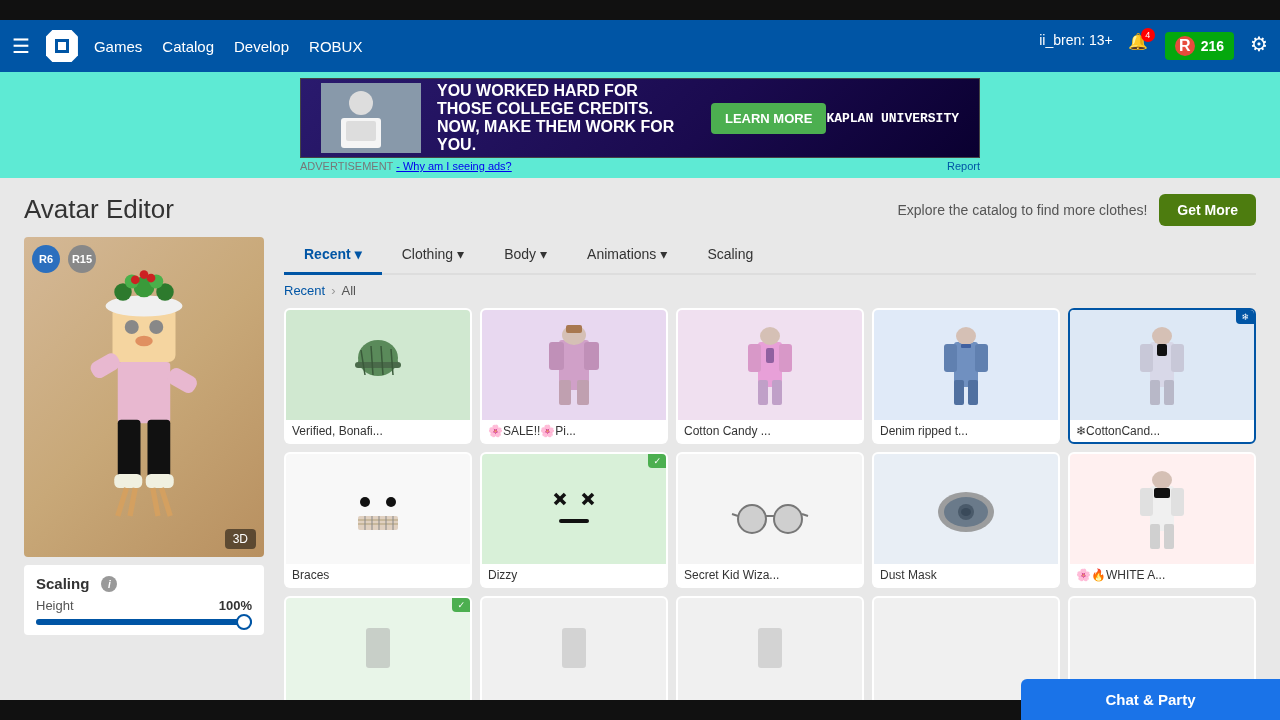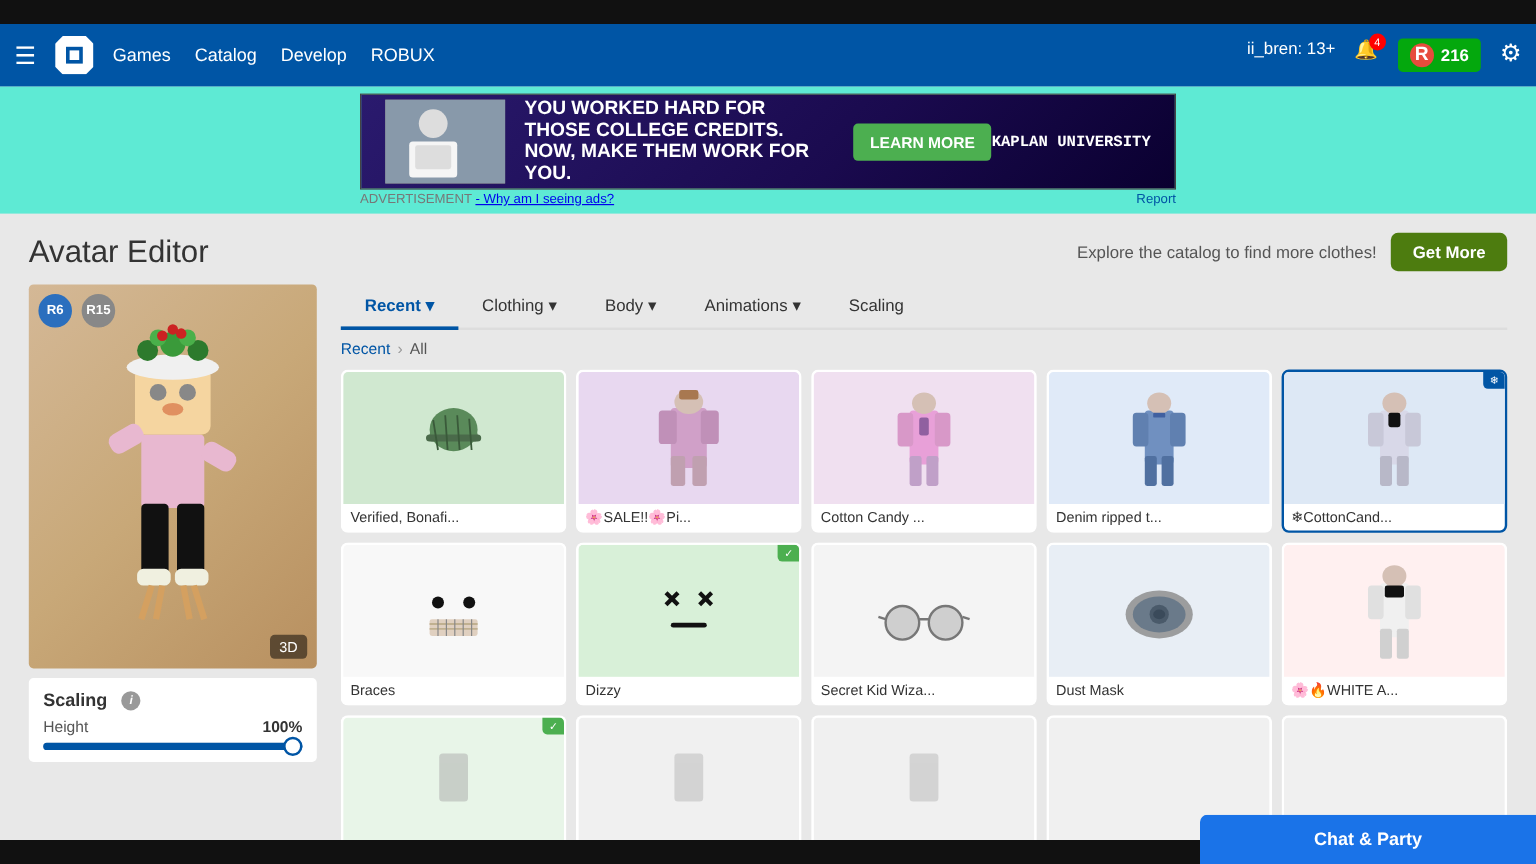--- a/index.html
+++ b/index.html
@@ -208,21 +208,21 @@
       padding: 4px 6px; font-size: 12px; color: #333;
       white-space: nowrap; overflow: hidden; text-overflow: ellipsis;
     }
 
     
     .chat-party-bar {
       position: fixed; bottom: 0; right: 0;
       background: #1a73e8; color: white;
       padding: 12px 24px; font-size: 15px; font-weight: bold;
       border-top-left-radius: 6px; cursor: pointer;
-      width: 280px; text-align: center;
+      width: 259px; text-align: center;
     }
 
     .ad-wrapper {
       background: #5eead4; padding: 6px 0;
       display: flex; flex-direction: column; align-items: center;
       position: relative;
     }
     .ad-label-row-outer {
       width: 680px; display: flex; justify-content: space-between; font-size: 11px;
       color: #777; margin-top: 2px;

